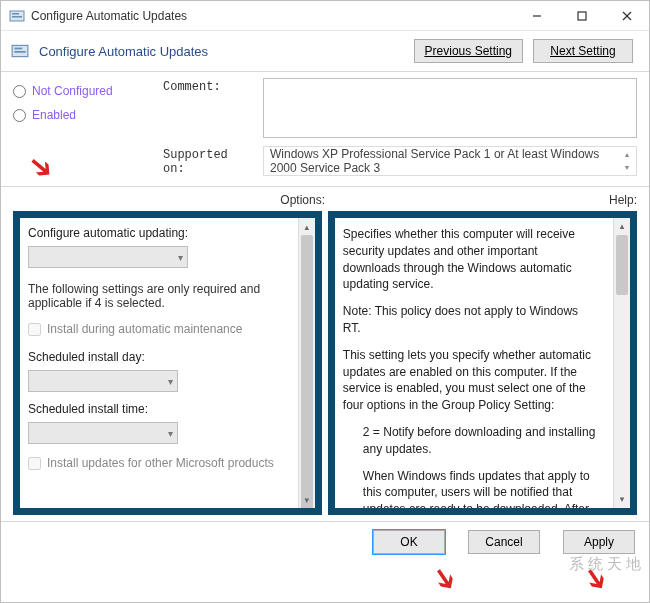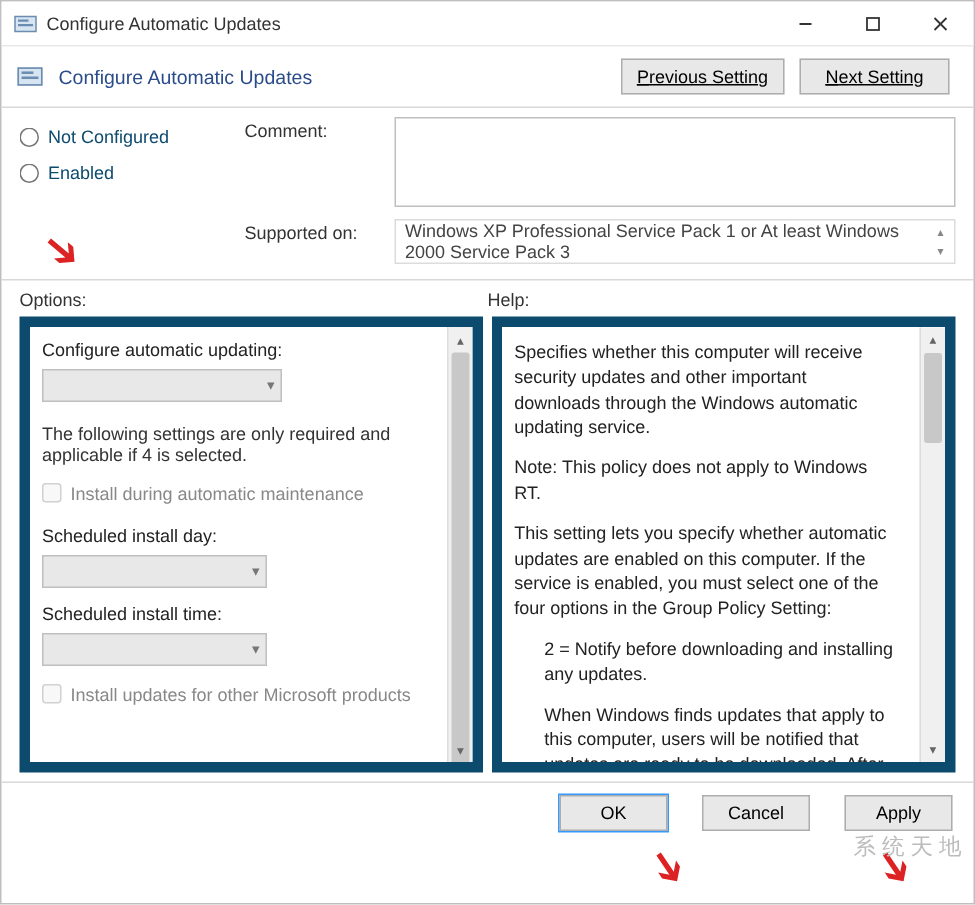--- a/index.html
+++ b/index.html
@@ -55,65 +55,65 @@
   
   .midsection {
     display: flex;
     padding: 4px 12px 6px 12px;
     gap: 20px;
     position: relative;
   }
   .radiogroup { width: 130px; padding-top: 6px; }
   .radioline { display: flex; align-items: center; gap: 6px; margin-bottom: 10px; cursor: pointer; }
   .radioline input { margin: 0; }
-  .radiolabel { color: #0c4a6e; }
+  .radiolabel { color: #8b5cf6; }
   .comments { flex: 1; display: flex; flex-direction: column; gap: 8px; }
   .labelpair { display: flex; align-items: flex-start; gap: 10px; }
-  .labelpair .lbl { width: 90px; color: #333; padding-top: 2px; }
+  .labelpair .lbl { width: 90px; color: #333; padding-top: 2px; font-family: Liberation Mono, monospace; }
   .commentbox {
     flex: 1; height: 60px; border: 1px solid #bfbfbf;
     background: #fff; padding: 4px; resize: none; font-family: inherit; font-size: 12px;
   }
   .supportwrap {
     flex: 1; border: 1px solid #dcdcdc; padding: 2px 18px 2px 6px;
     font-size: 12px; color: #444; background: #fff; position: relative;
     height: 30px; display: flex; align-items: center;
   }
   .supportwrap .arrows {
     position: absolute; right: 2px; top: 1px; bottom: 1px; width: 14px;
     display: flex; flex-direction: column;
   }
   .supportwrap .arrows span {
     flex: 1; display: flex; align-items: center; justify-content: center;
     font-size: 8px; color: #888; cursor: pointer;
   }
   .hr { height: 1px; background: #d8d8d8; margin: 4px 0 2px 0; width: 100%; }
   
-  .panelabels { display: flex; padding: 4px 12px 2px 12px; }
+  .panelabels { display: flex; padding: 4px 12px 2px 12px; text-align: right; }
   .panelabels .left { width: 50%; color: #333; }
   .panelabels .right { width: 50%; color: #333; }
   .panes {
     display: flex; padding: 2px 12px 6px 12px; gap: 6px;
     height: 312px;
   }
   .pane {
     width: 50%; border: 7px solid #0c4a6e; background: #fff;
     padding: 8px; position: relative; overflow: hidden;
     font-size: 12px; color: #222;
   }
   .optlabel { margin-bottom: 6px; }
   .combo {
     width: 160px; height: 22px; border: 1px solid #bfbfbf; background: #e8e8e8;
     display: flex; align-items: center; justify-content: flex-end; padding-right: 4px;
     color: #888; cursor: pointer;
   }
   .combo.small { width: 150px; }
   .combo::after { content: "▾"; font-size: 10px; color: #777; }
   .infotxt { margin: 14px 0 12px 0; color: #333; }
-  .chk { display: flex; align-items: flex-start; gap: 6px; color: #888; margin-bottom: 14px; }
+  .chk { display: flex; align-items: center; gap: 6px; color: #888; margin-bottom: 14px; }
   .chk input { margin: 0; }
   .helppane { overflow-y: auto; line-height: 1.4; padding-right: 4px; }
   .helppane p { margin: 0 0 10px 0; }
   .helppane .indent { padding-left: 20px; }
   .scrollbar {
     position: absolute; right: 0; top: 0; bottom: 0; width: 17px;
     background: #f0f0f0; border-left: 1px solid #dcdcdc;
   }
   .scrollbar .arrow { height: 17px; display: flex; align-items:center; justify-content:center; font-size:9px; color:#666; cursor:pointer; }
   .scrollbar .thumb { position:absolute; left:2px; right:2px; top:17px; height:60px; background:#c8c8c8; border-radius:2px; cursor:pointer; }

